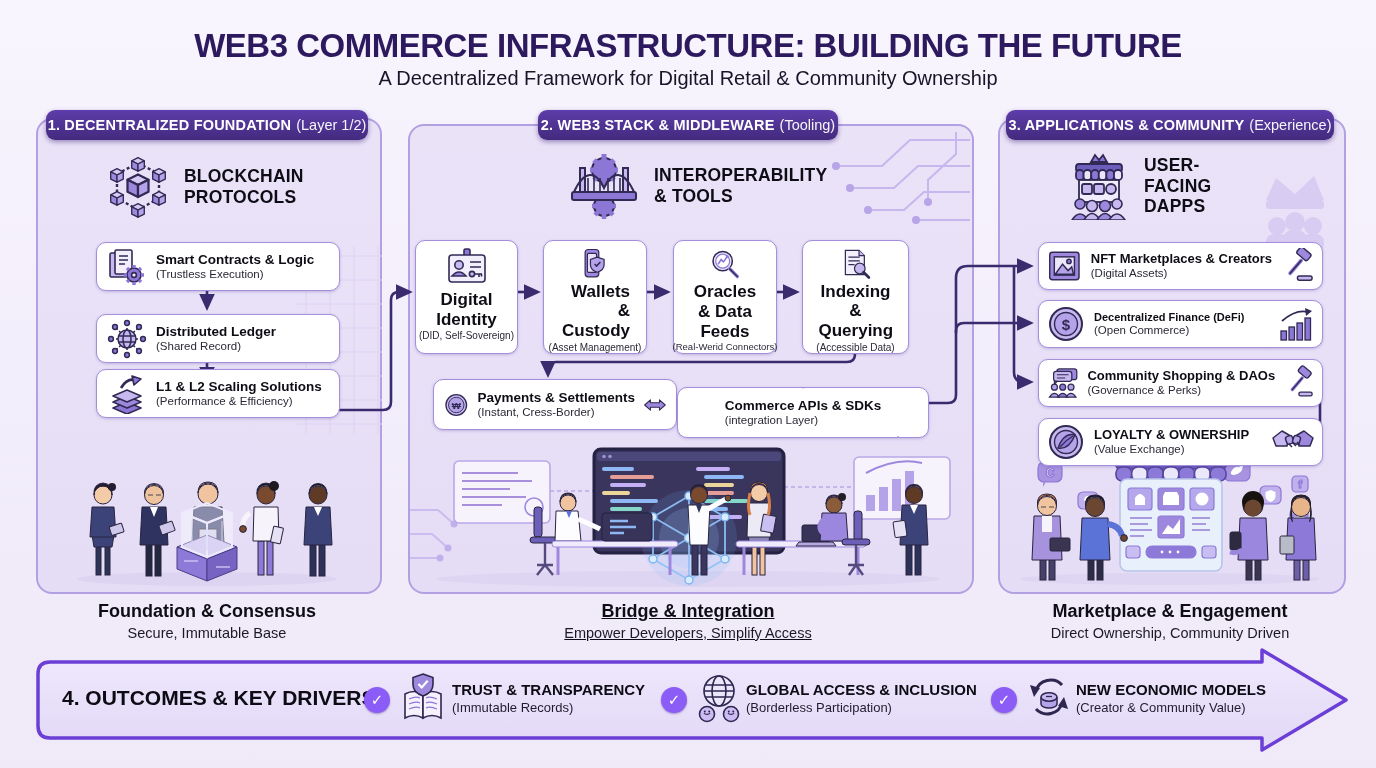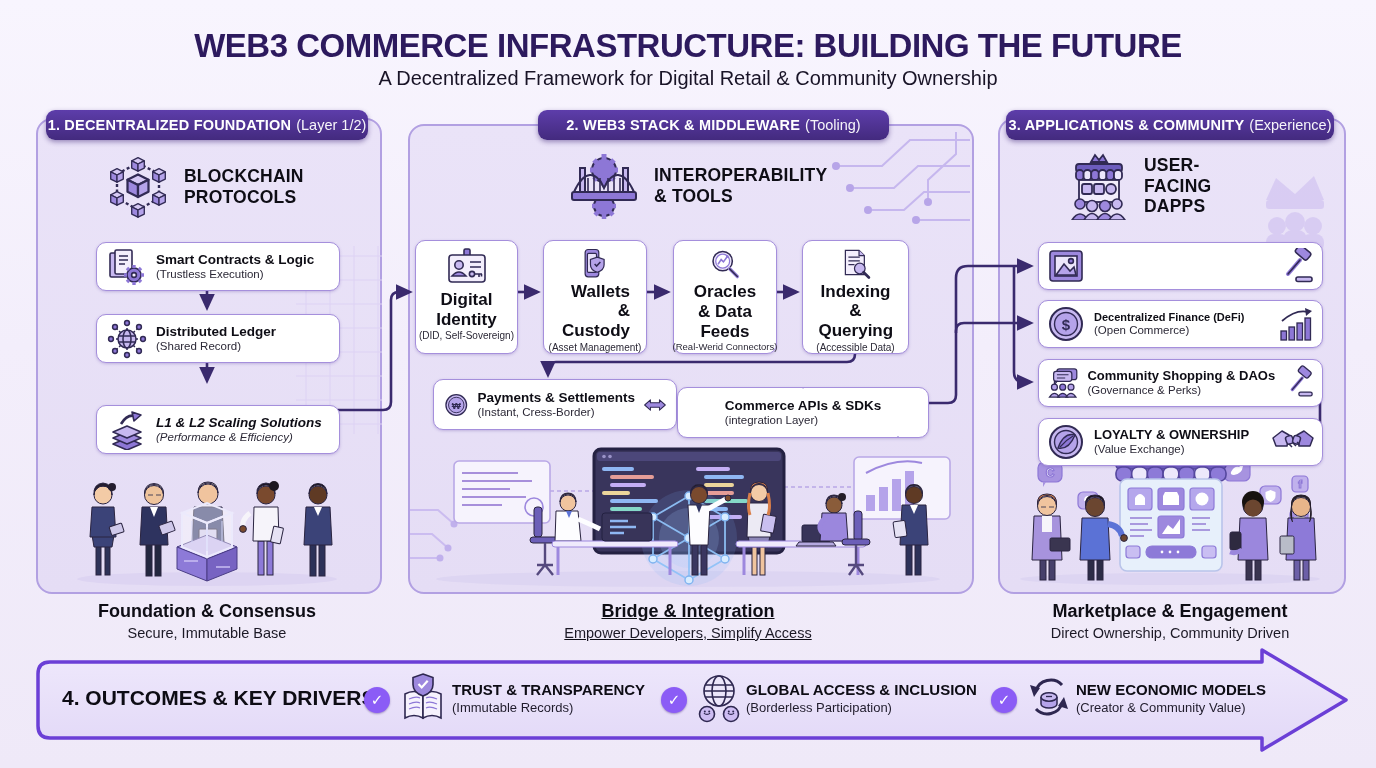--- a/index.html
+++ b/index.html
@@ -99,21 +99,21 @@
       <rect x="14" y="68" width="22" height="18" rx="8"></rect>
       <rect x="31" y="64" width="24" height="22" rx="9"></rect>
       <rect x="50" y="68" width="22" height="18" rx="8"></rect>
     </g>
   </svg>
 
   <div class="pill" style="left:46px;top:110px;width:322px;">
     <b>1. DECENTRALIZED FOUNDATION</b>
     <span>(Layer 1/2)</span>
   </div>
-  <div class="pill" style="left:538px;top:110px;width:351px;">
+  <div class="pill" style="left:538px;top:110px;width:300px;">
     <b>2. WEB3 STACK &amp; MIDDLEWARE</b>
     <span>(Tooling)</span>
   </div>
   <div class="pill" style="left:1006px;top:110px;width:328px;">
     <b>3. APPLICATIONS &amp; COMMUNITY</b>
     <span>(Experience)</span>
   </div>
 
   <div class="sechead" style="left:104px;top:152px;">
     <svg width="68" height="70" viewBox="0 0 68 70">
@@ -266,21 +266,21 @@
             <circle cx="8" cy="32" r="2.4"></circle>
           </g>
       </g>
     </svg>
     <div class="txtcol">
       <div class="btitle">Distributed Ledger</div>
       <div class="bsub">(Shared Record)</div>
     </div>
   </div>
 
-  <div class="box hbox" style="left:96px;top:405px;width:222px;height:47px;font-style:italic;">
+  <div class="box hbox" style="left:96px;top:369px;width:222px;height:47px;">
     <svg width="40" height="40" viewBox="0 0 40 40">
       <g stroke="#312a54" stroke-width="1.6" stroke-linejoin="round">
         <polygon points="6,34 20,28 34,34 20,40" fill="#8d77d6"></polygon>
         <polygon points="6,28 20,22 34,28 20,34" fill="#9d88de"></polygon>
         <polygon points="6,22 20,16 34,22 20,28" fill="#c7b8f0"></polygon>
         <path d="M14,14 Q20,4 28,6" fill="none" stroke-width="2.6"></path>
         <polygon points="25,2 34,5 27,11" fill="#8d77d6"></polygon>
       </g>
     </svg>
     <div class="txtcol">
@@ -389,20 +389,24 @@
 
   <div class="box hbox" style="left:1038px;top:242px;width:267px;height:46px;padding:0 8px;">
     <svg width="38" height="36" viewBox="0 0 38 36">
       <g stroke="#312a54" stroke-width="1.6">
         <rect x="3" y="3" width="32" height="30" rx="3" fill="#9d88de"></rect>
         <rect x="8" y="8" width="22" height="20" fill="#ece6fb"></rect>
         <circle cx="24" cy="13" r="2.4" fill="#8d77d6"></circle>
         <polygon points="9,27 17,16 23,23 27,19 29,27" fill="#b5a3ea"></polygon>
       </g>
     </svg>
+    <div class="txtcol">
+      <div class="btitle" style="font-size:13px;">NFT Marketplaces &amp; Creators</div>
+      <div class="bsub">(Digital Assets)</div>
+    </div>
     <svg class="mla" width="36" height="36" viewBox="0 0 36 36">
       <g stroke="#312a54" stroke-width="1.6">
         <rect x="18" y="0" width="15" height="9" rx="2.5" fill="#9d88de" transform="rotate(40 25 4)"></rect>
         <path d="M22,12 L10,26" stroke-width="4" stroke-linecap="round" stroke="#8d77d6"></path>
         <path d="M22,12 L10,26" stroke-width="1.6" stroke-linecap="round" fill="none"></path>
         <rect x="18" y="29" width="16" height="4.5" rx="2" fill="#c7b8f0"></rect>
       </g>
     </svg>
   </div>
 

